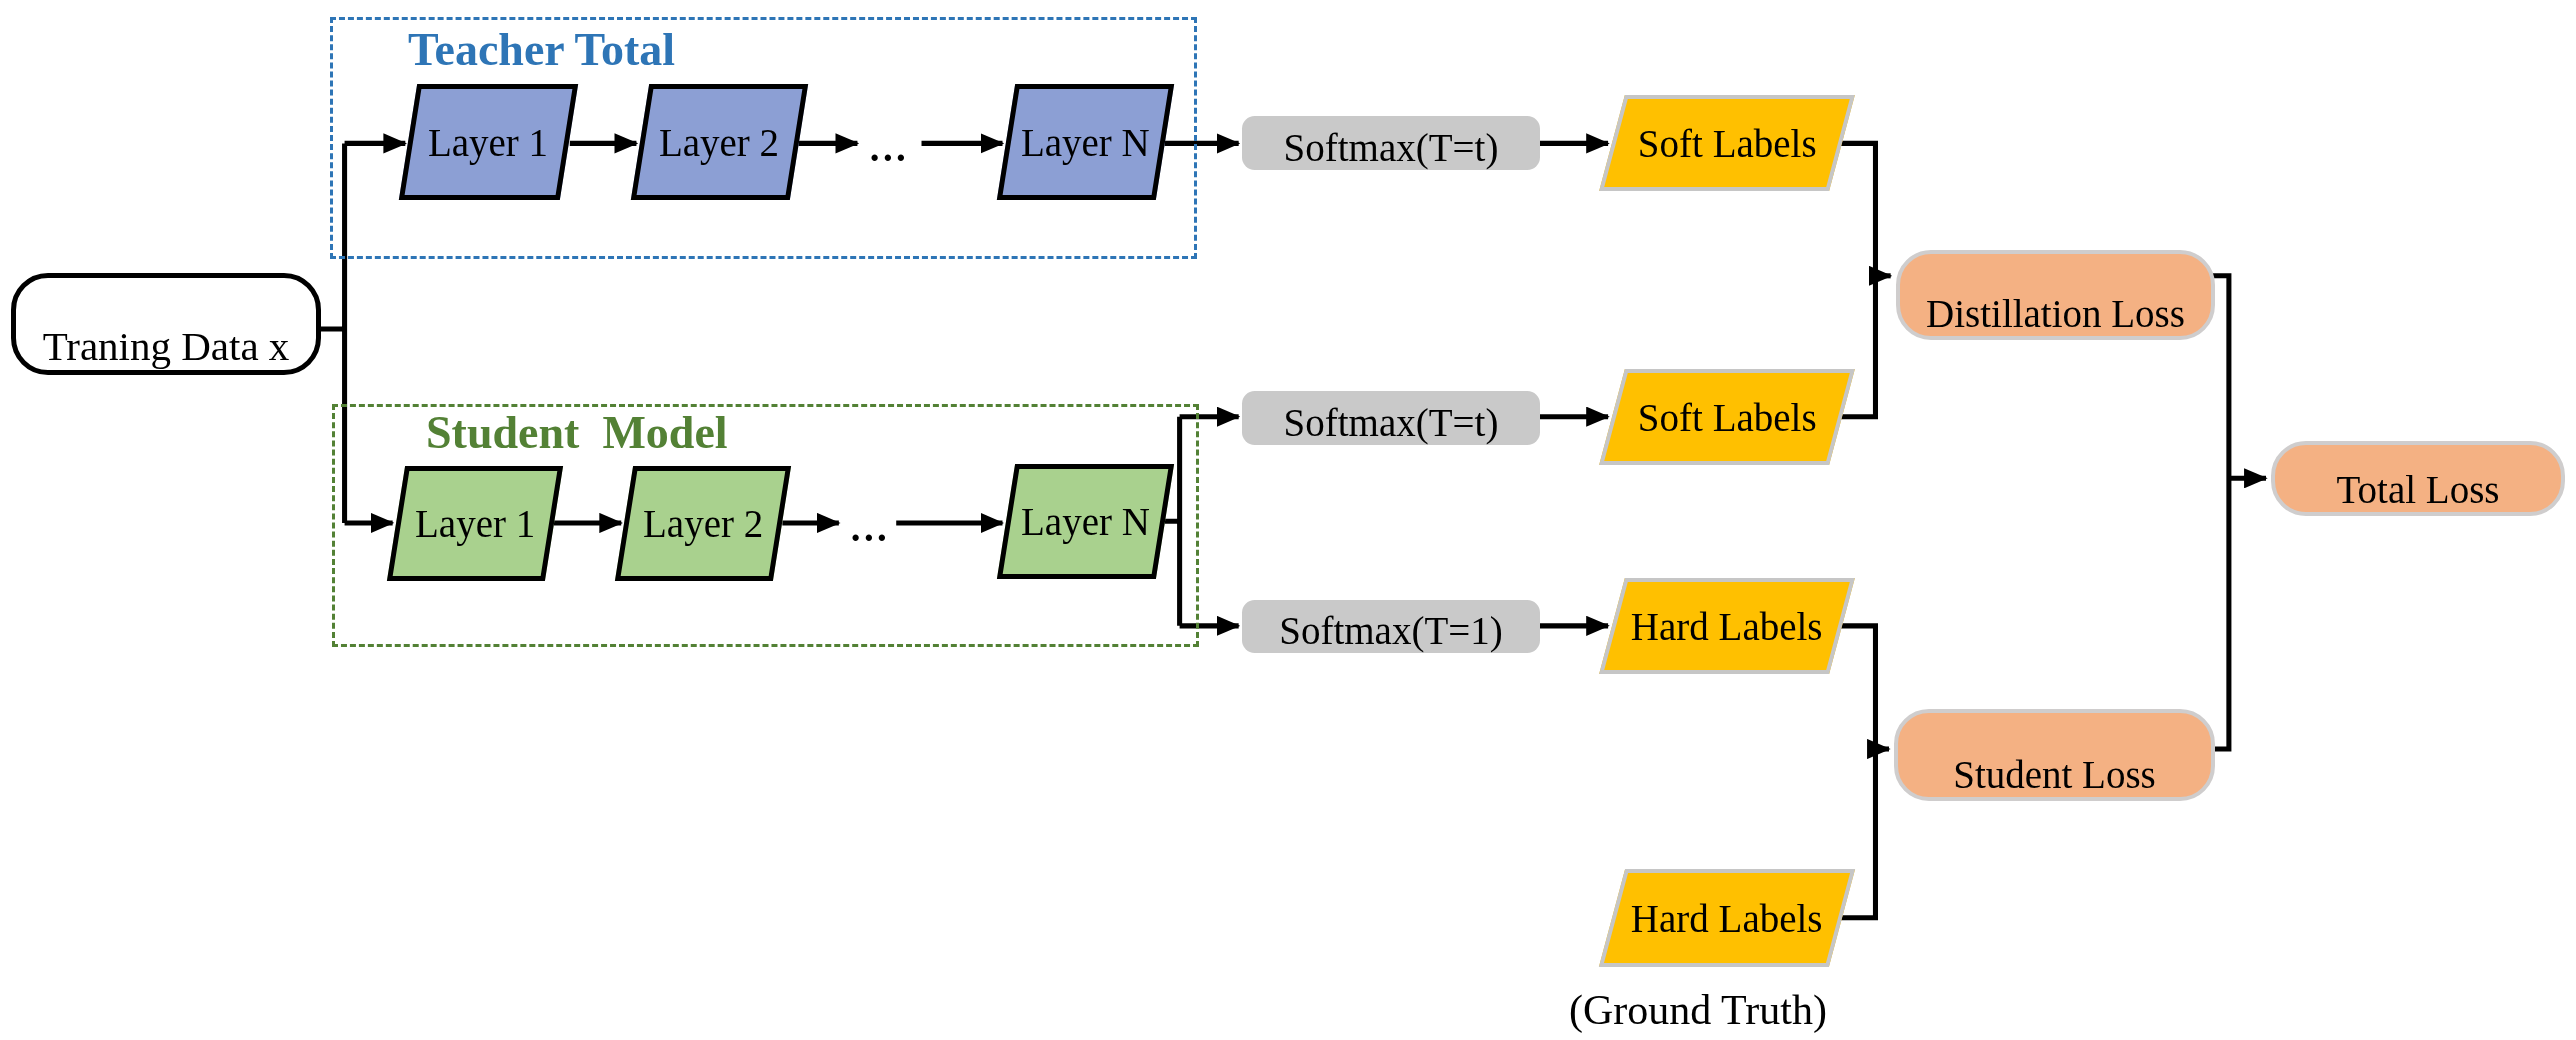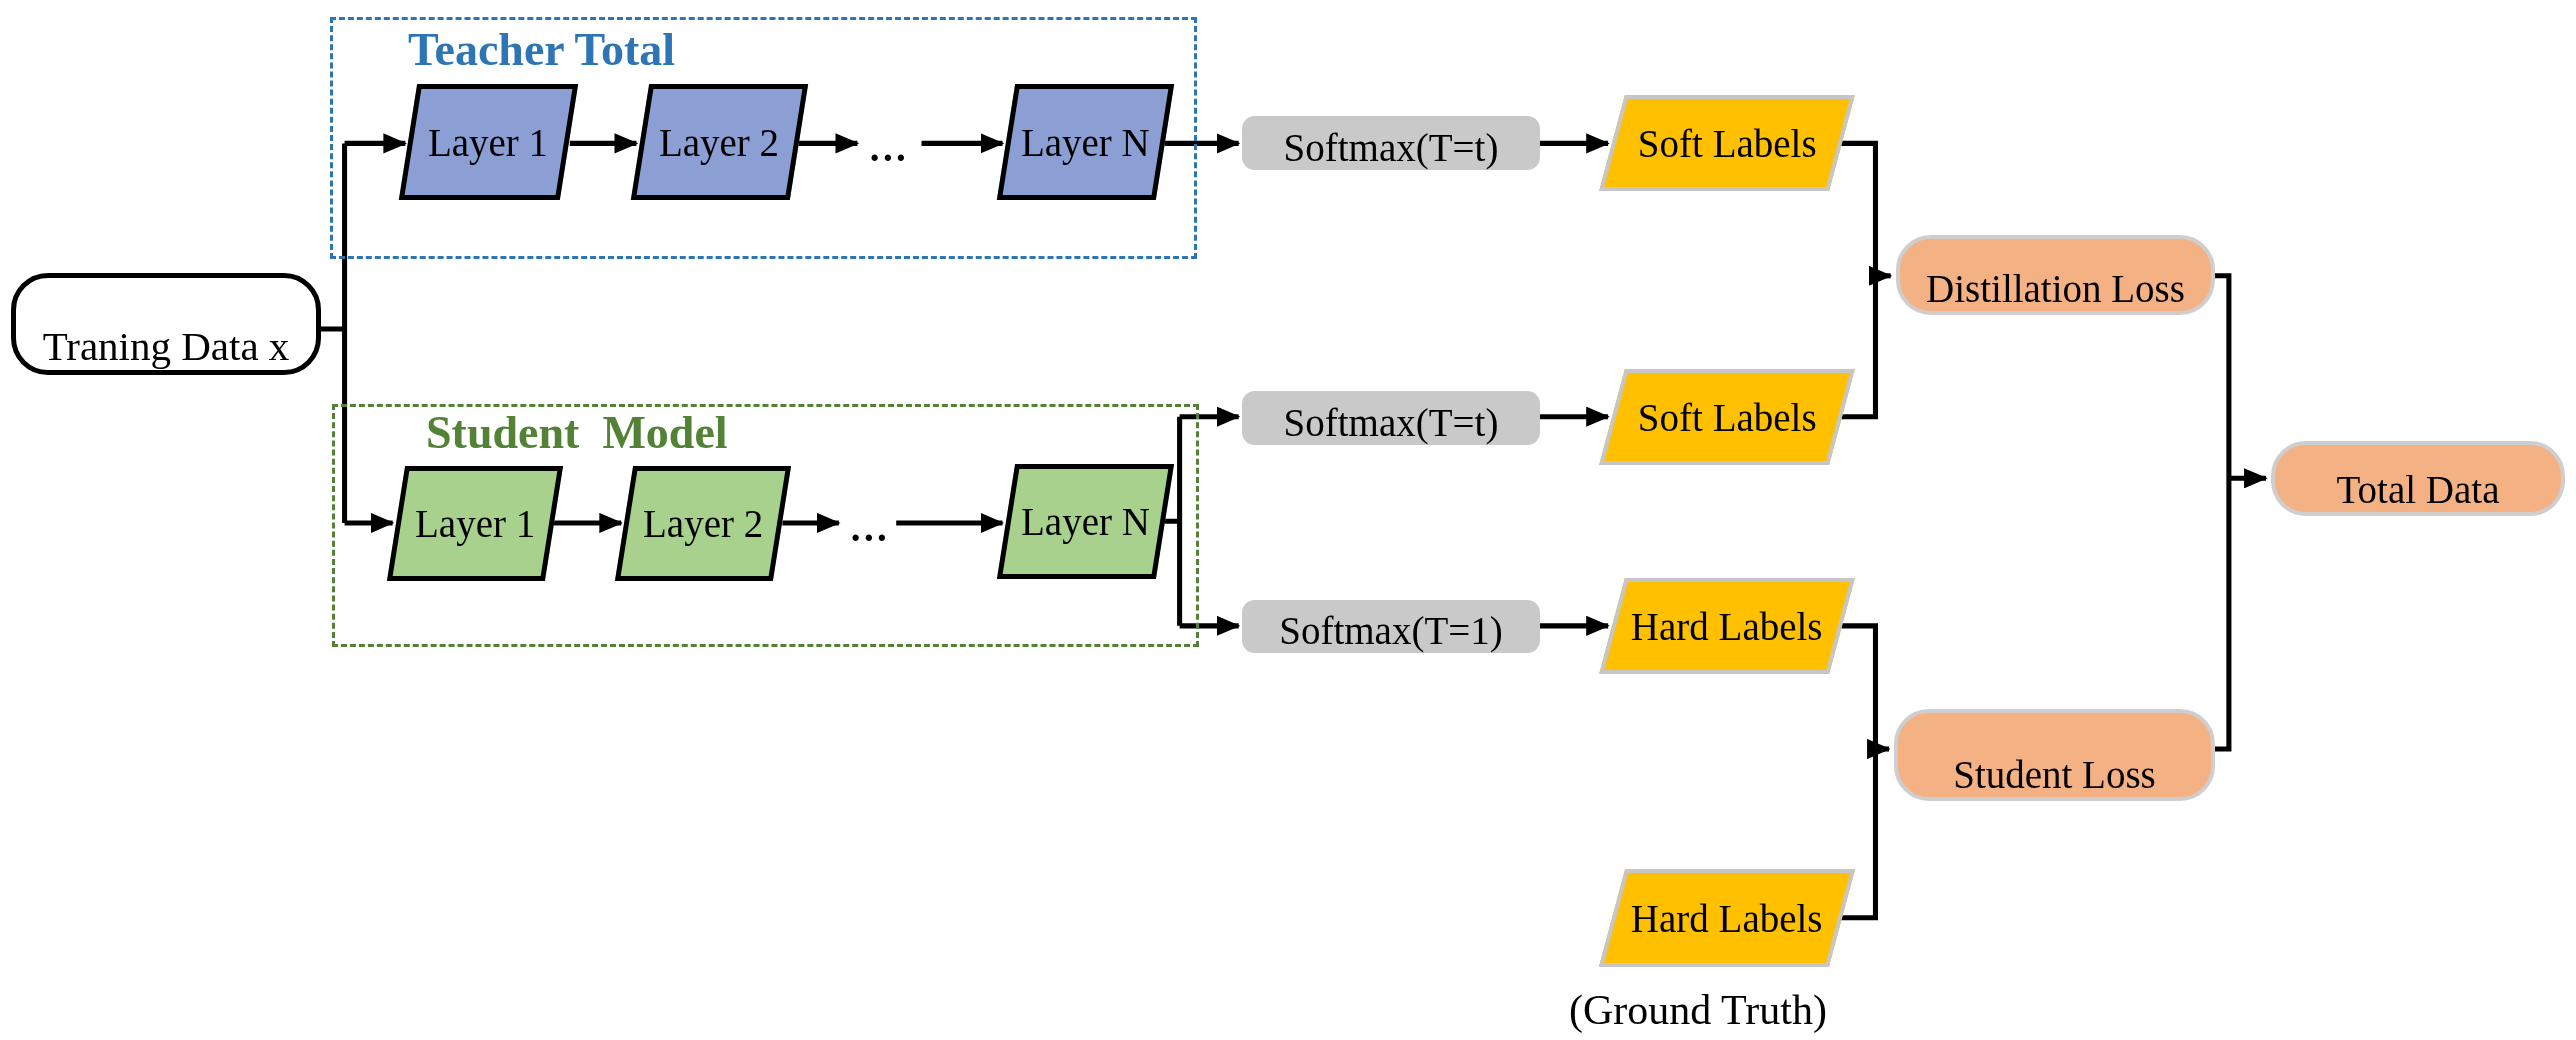--- a/index.html
+++ b/index.html
@@ -118,24 +118,24 @@
     <span>Soft Labels</span>
   </div>
   <div class="para label-para" style="left:1612px;top:578px;width:230px;height:96px;">
     <span>Hard Labels</span>
   </div>
   <div class="para label-para" style="left:1612px;top:869px;width:230px;height:98px;">
     <span>Hard Labels</span>
   </div>
   <div class="caption" style="left:1569px;top:986px;width:304px;">(Ground Truth)</div>
 
-  <div class="node loss" style="left:1896px;top:235px;width:319px;height:80px;">
+  <div class="node loss" style="left:1896px;top:250px;width:319px;height:90px;">
     <span>Distillation Loss</span>
   </div>
   <div class="node loss" style="left:1894px;top:709px;width:321px;height:92px;">
     <span>Student Loss</span>
   </div>
   <div class="node loss" style="left:2271px;top:441px;width:294px;height:75px;">
-    <span>Total Data</span>
+    <span>Total Loss</span>
   </div>
 
 </div>
 
 
 </body></html>

